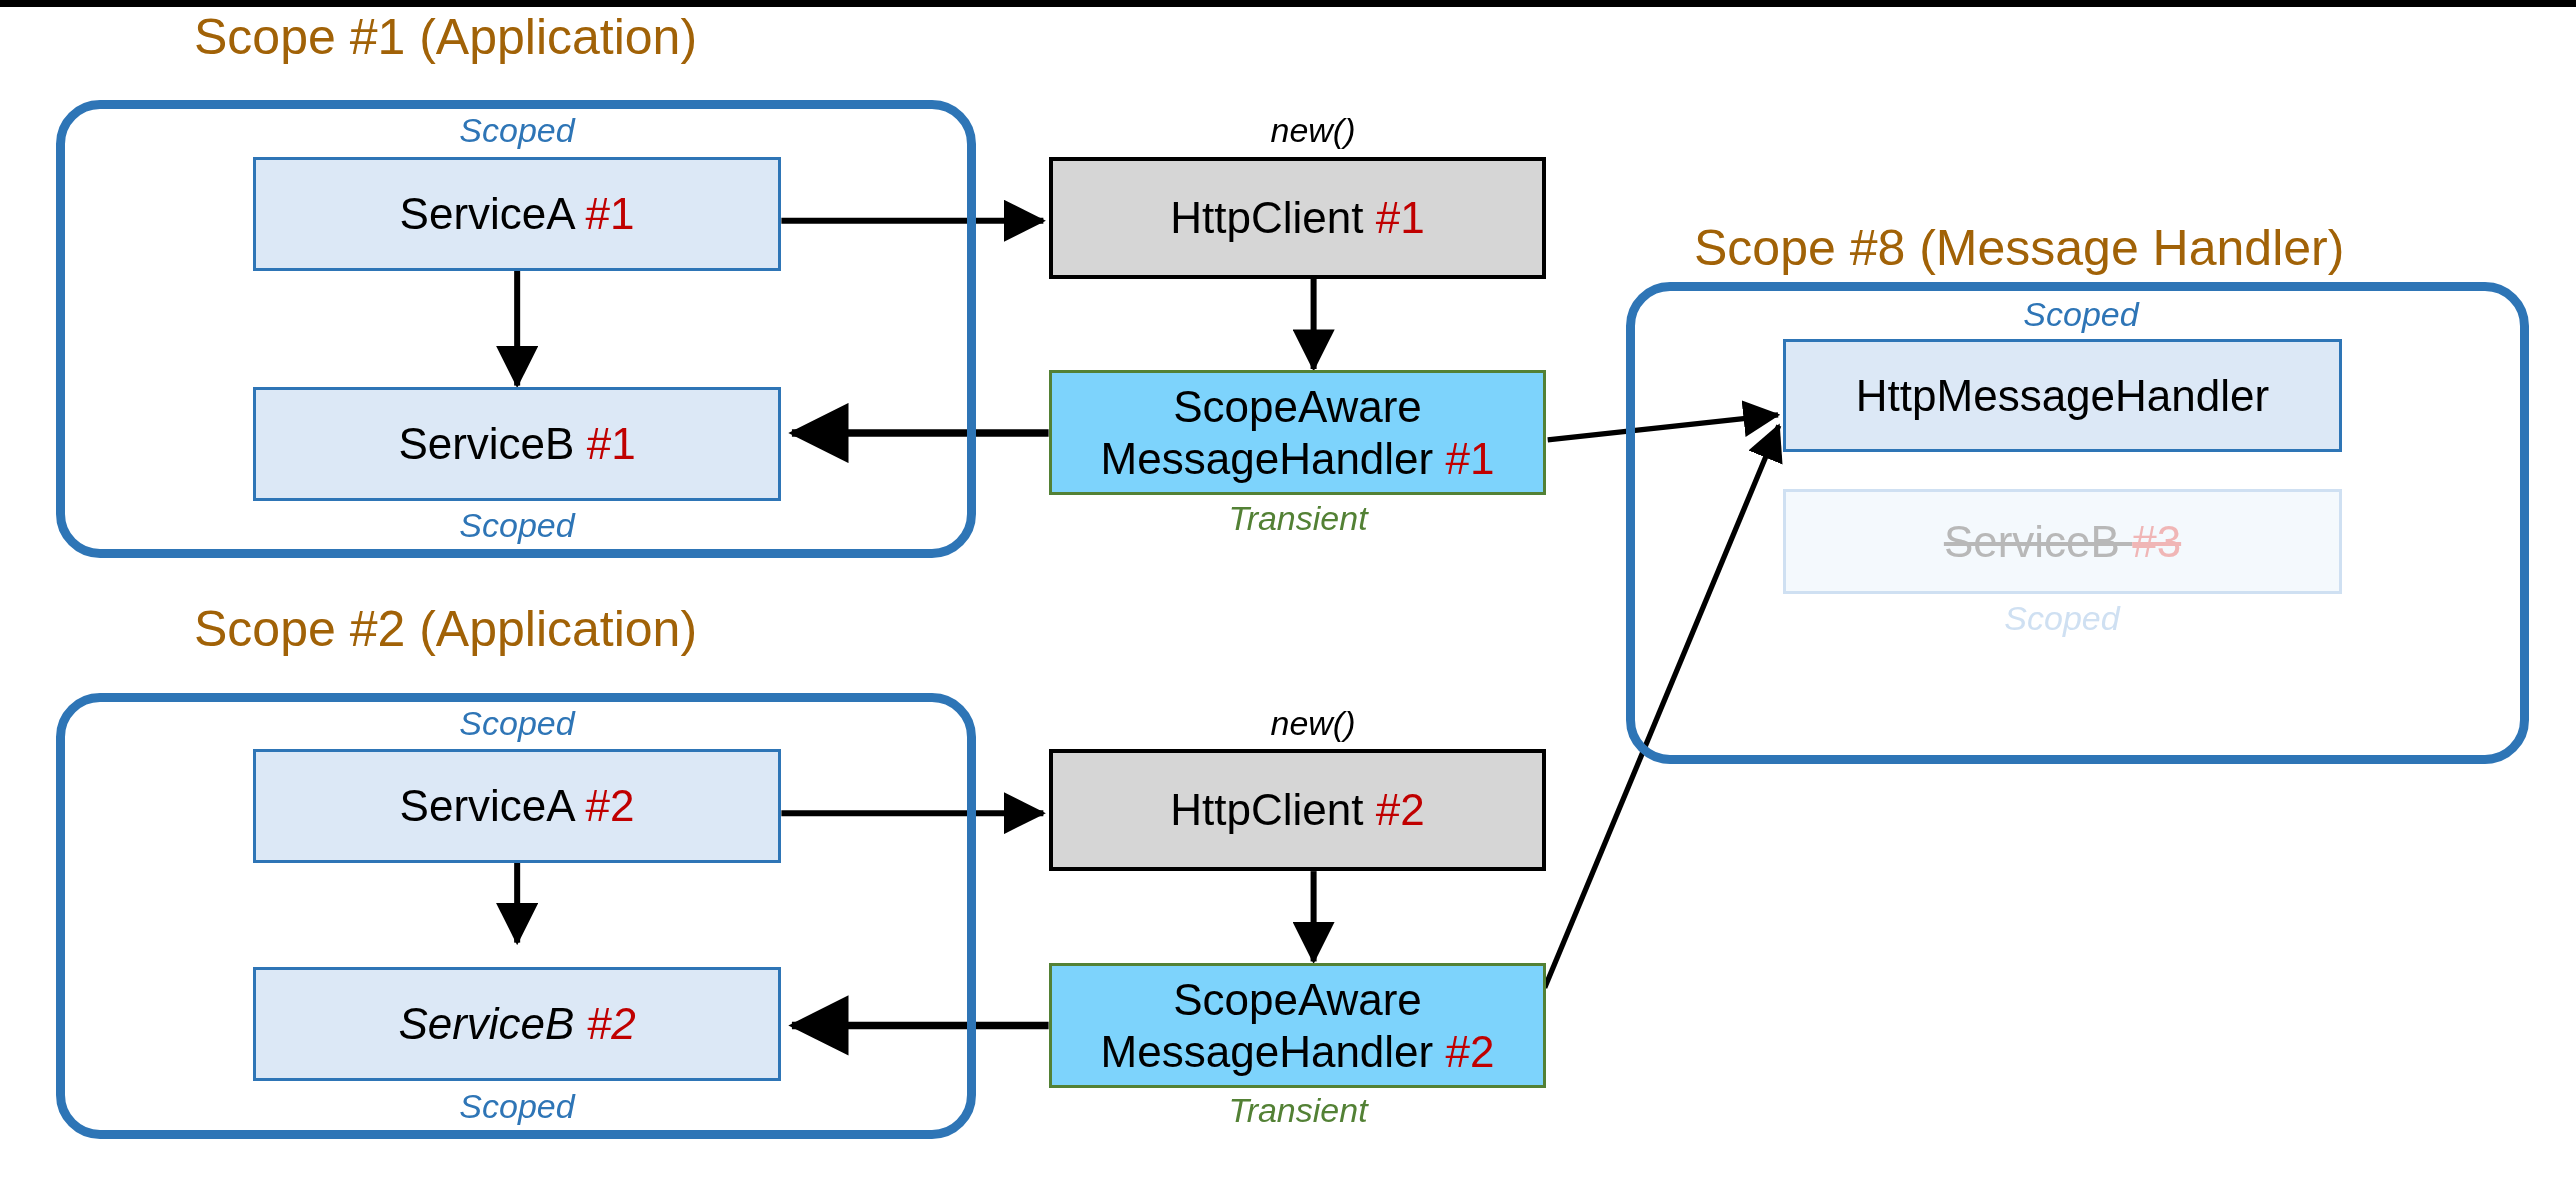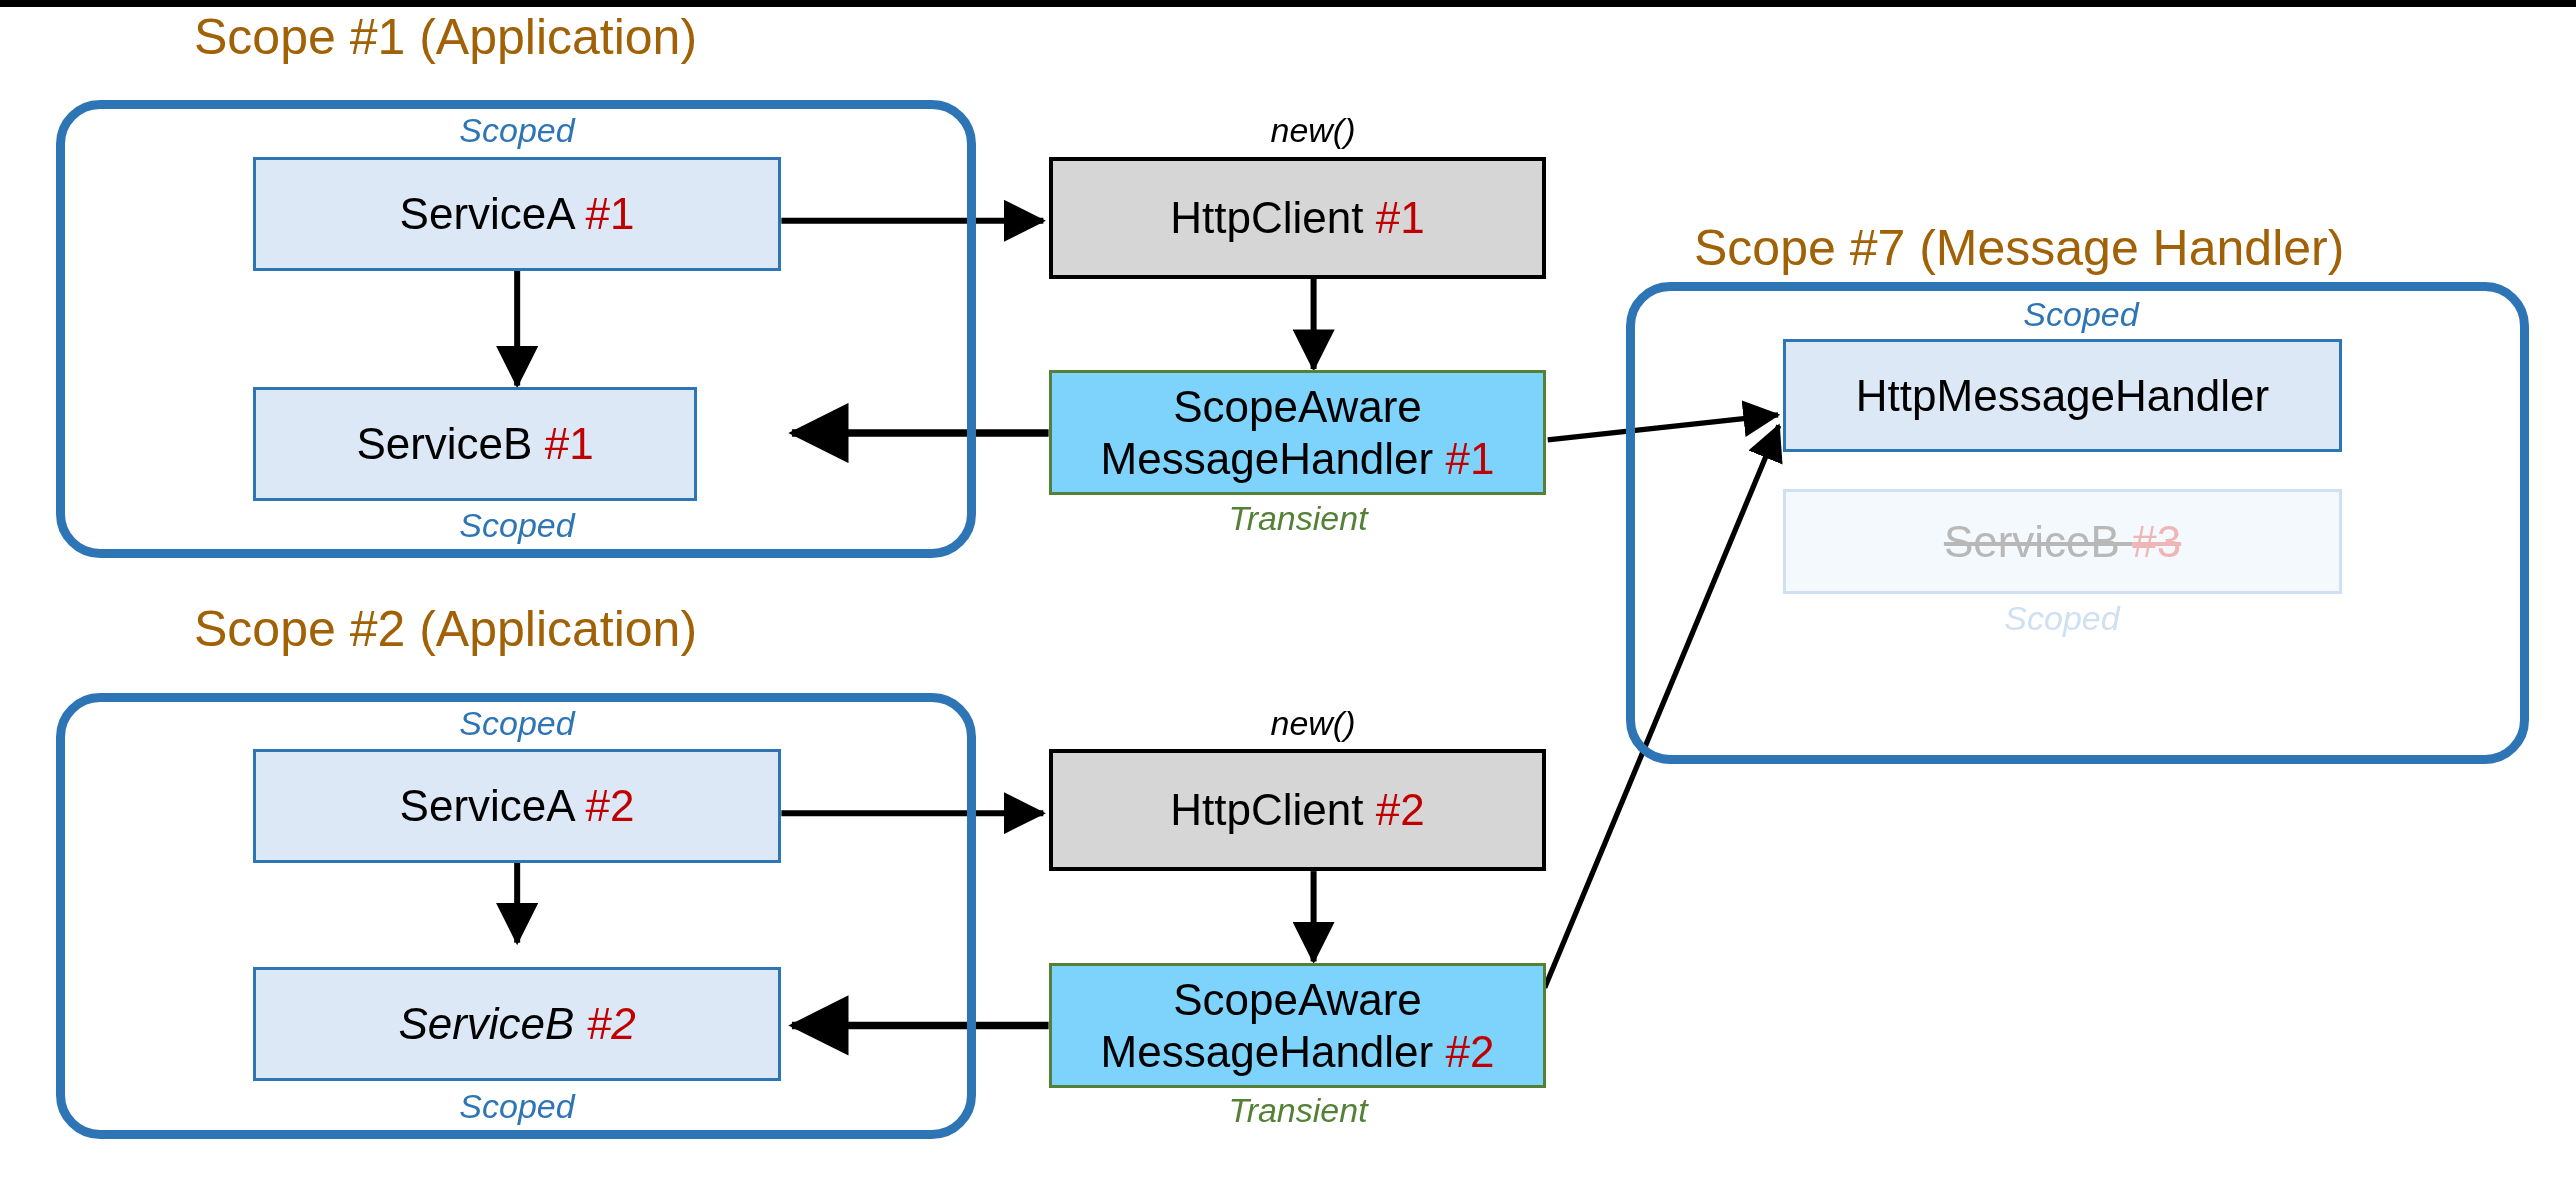--- a/index.html
+++ b/index.html
@@ -138,37 +138,37 @@
   </svg>
 
   <div class="scope-title" style="left:194px; top:12px;">Scope #1 (Application)</div>
   <div class="scope-box" style="left:56px; top:100px; width:920px; height:458px;"></div>
 
   <div class="anno blue" style="left:423px; top:113px; width:188px;">Scoped</div>
   <div class="node blue" style="left:253px; top:157px; width:528px; height:114px;">
     <span><span class="txt">ServiceA </span><span class="num">#1</span></span>
   </div>
 
-  <div class="node blue" style="left:253px; top:387px; width:444px; height:114px;">
+  <div class="node blue" style="left:253px; top:387px; width:528px; height:114px;">
     <span><span class="txt">ServiceB </span><span class="num">#1</span></span>
   </div>
   <div class="anno blue" style="left:423px; top:508px; width:188px;">Scoped</div>
 
   <div class="anno black" style="left:1219px; top:113px; width:188px;">new()</div>
   <div class="node gray" style="left:1049px; top:157px; width:497px; height:122px;">
     <span><span class="txt">HttpClient </span><span class="num">#1</span></span>
   </div>
 
   <div class="node green" style="left:1049px; top:370px; width:497px; height:125px; flex-direction:column; justify-content:center;">
     <span class="txt">ScopeAware</span>
     <span><span class="txt">MessageHandler </span><span class="num">#1</span></span>
   </div>
   <div class="anno green" style="left:1204px; top:501px; width:188px;">Transient</div>
 
-  <div class="scope-title" style="left:1694px; top:223px;">Scope #7 (Message Handler)</div>
+  <div class="scope-title" style="left:1694px; top:223px;">Scope #8 (Message Handler)</div>
   <div class="scope-box" style="left:1626px; top:282px; width:903px; height:482px;"></div>
 
   <div class="anno blue" style="left:1987px; top:297px; width:188px;">Scoped</div>
   <div class="node blue" style="left:1783px; top:339px; width:559px; height:113px;">
     <span><span class="txt">HttpMessageHandler</span><span class="num"></span></span>
   </div>
 
   <div class="node ghost" style="left:1783px; top:489px; width:559px; height:105px;">
     <span><span class="txt">ServiceB </span><span class="num txt">#3</span></span>
   </div>

